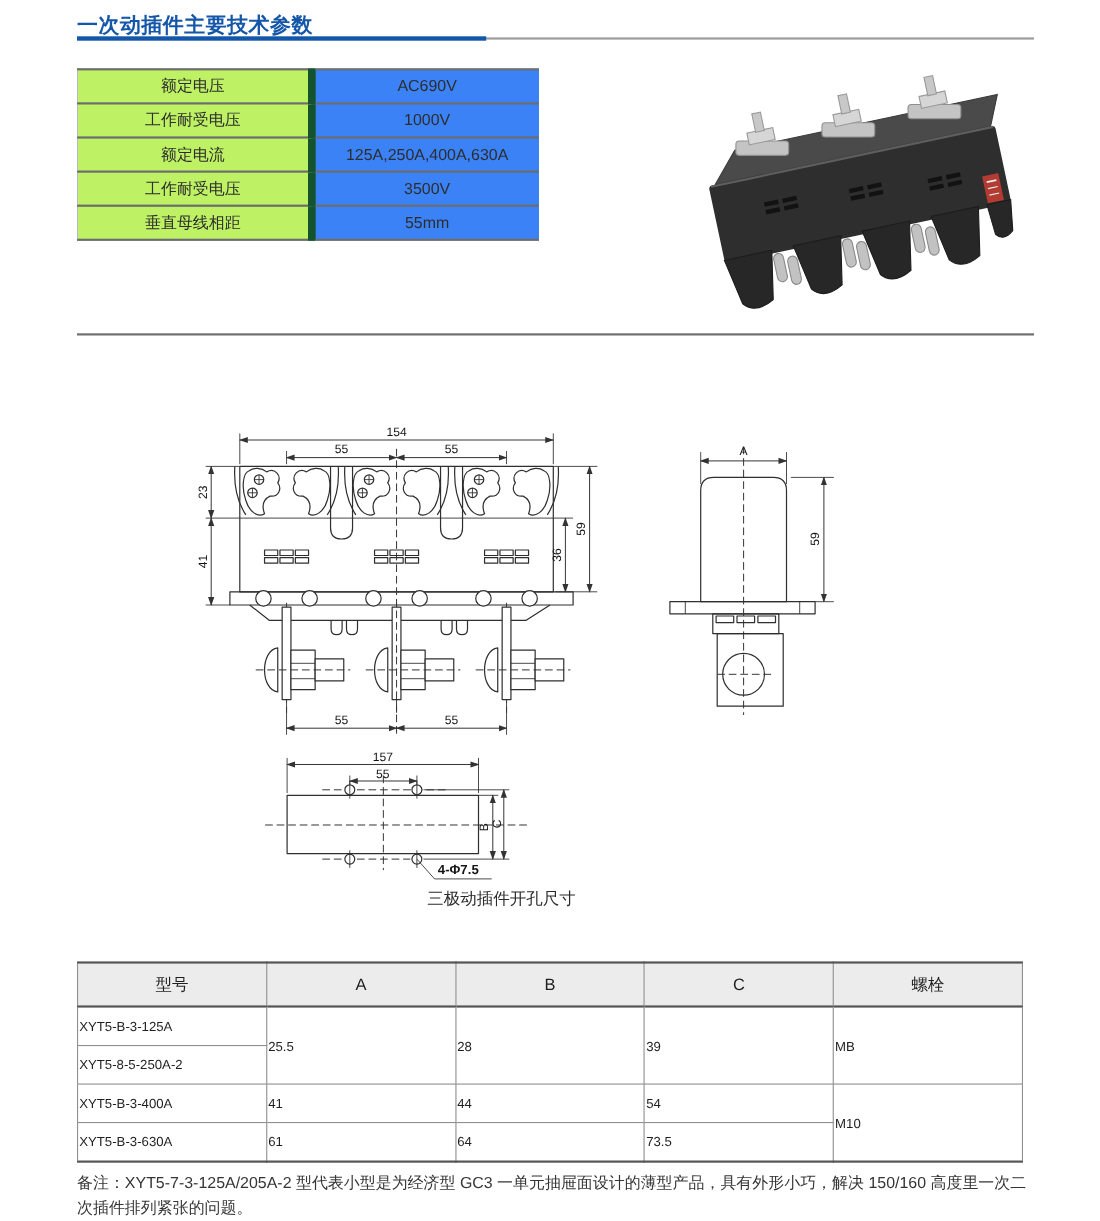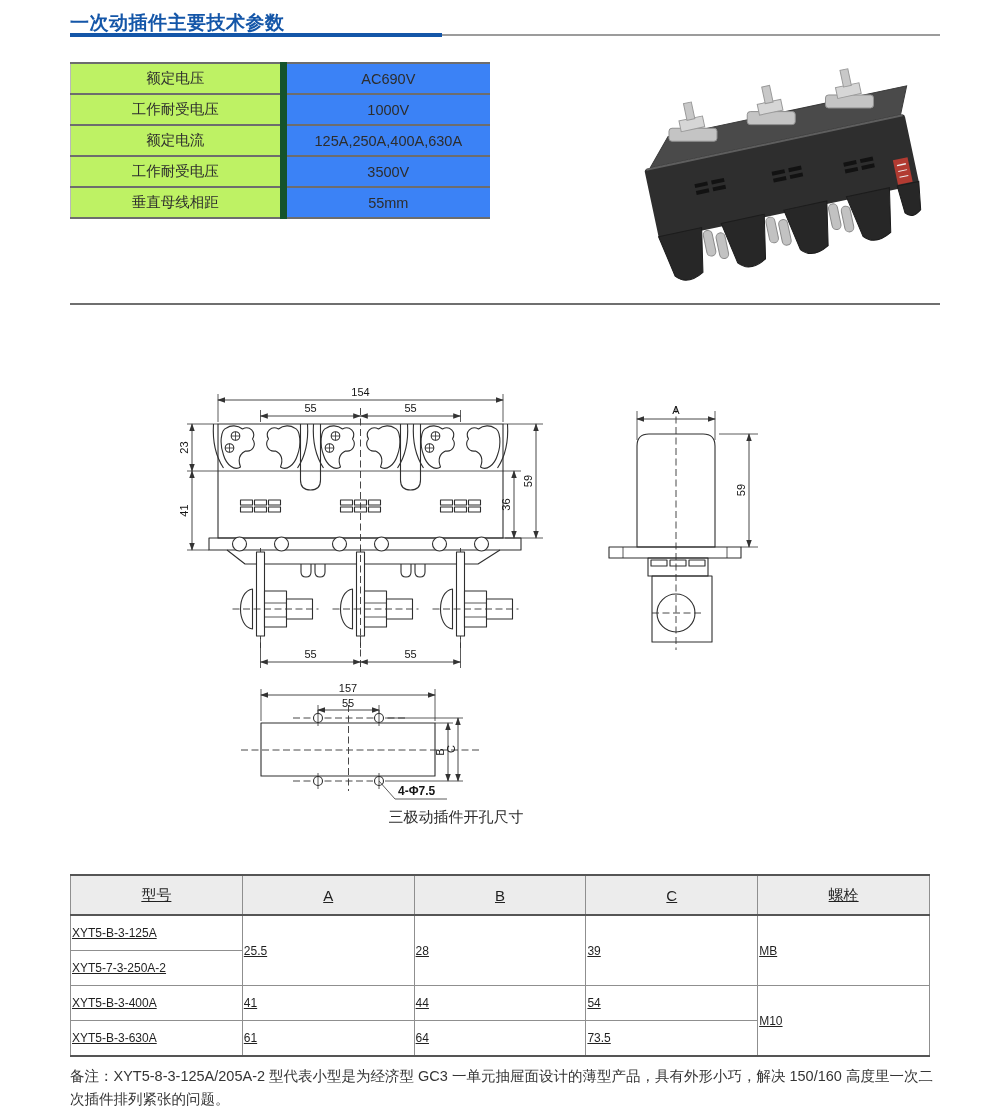--- a/index.html
+++ b/index.html
@@ -13,21 +13,21 @@
   #title2 .rule{background:#6f6f6f;}
   
   table{border-collapse:collapse;}
   .spec-table{position:absolute;left:70px;top:62px;width:420px;border-top:2px solid #6d6d6d;}
   .spec-table td{height:27px;text-align:center;font-size:14.5px;color:#2d2d2d;
                  border-bottom:2px solid #6d6d6d;}
   .spec-table td.lab{width:216px;background:#bef264;border-left:1px solid #b9b9b9;border-right:7px solid #14532d;}
   .spec-table td.val{width:204px;background:#3b82f6;margin-top:16px;}
   
   .model-table{position:absolute;left:70px;top:874px;width:860px;
-               border-top:2px solid #555;border-bottom:2px solid #555;text-decoration:underline;}
+               border-top:2px solid #555;border-bottom:2px solid #555;}
   .model-table th{height:36px;background:#ececec;font-weight:normal;font-size:15px;color:#1f1f1f;
                   border:1px solid #8f8f8f;border-bottom:2px solid #555;}
   .model-table td{height:32px;text-align:left;font-size:12px;color:#1f1f1f;border:1px solid #8f8f8f;}
   .model-table th,.model-table td{width:20%;}
   
   .note{position:absolute;left:70px;top:1050px;width:872px;font-size:14.5px;
         line-height:1.6;color:#353535;}
   
   .abs{position:absolute;}
   svg text{font-family:"Liberation Sans",sans-serif;}
@@ -338,33 +338,33 @@
       <th>螺栓</th>
     </tr>
     <tr>
       <td>XYT5-B-3-125A</td>
       <td rowspan="2">25.5</td>
       <td rowspan="2">28</td>
       <td rowspan="2">39</td>
       <td rowspan="2">MB</td>
     </tr>
     <tr>
-      <td>XYT5-7-3-250A-2</td>
+      <td>XYT5-8-5-250A-2</td>
     </tr>
     <tr>
       <td>XYT5-B-3-400A</td>
       <td>41</td>
       <td>44</td>
       <td>54</td>
       <td rowspan="2">M10</td>
     </tr>
     <tr>
       <td>XYT5-B-3-630A</td>
       <td>61</td>
       <td>64</td>
       <td>73.5</td>
     </tr>
   </tbody>
     </table>
 
-  <p class="note">备注：XYT5-8-3-125A/205A-2 型代表小型是为经济型 GC3 一单元抽屉面设计的薄型产品，具有外形小巧，解决 150/160 高度里一次二次插件排列紧张的问题。</p>
+  <p class="note">备注：XYT5-7-3-125A/205A-2 型代表小型是为经济型 GC3 一单元抽屉面设计的薄型产品，具有外形小巧，解决 150/160 高度里一次二次插件排列紧张的问题。</p>
 
 </div>
 
 </body></html>

